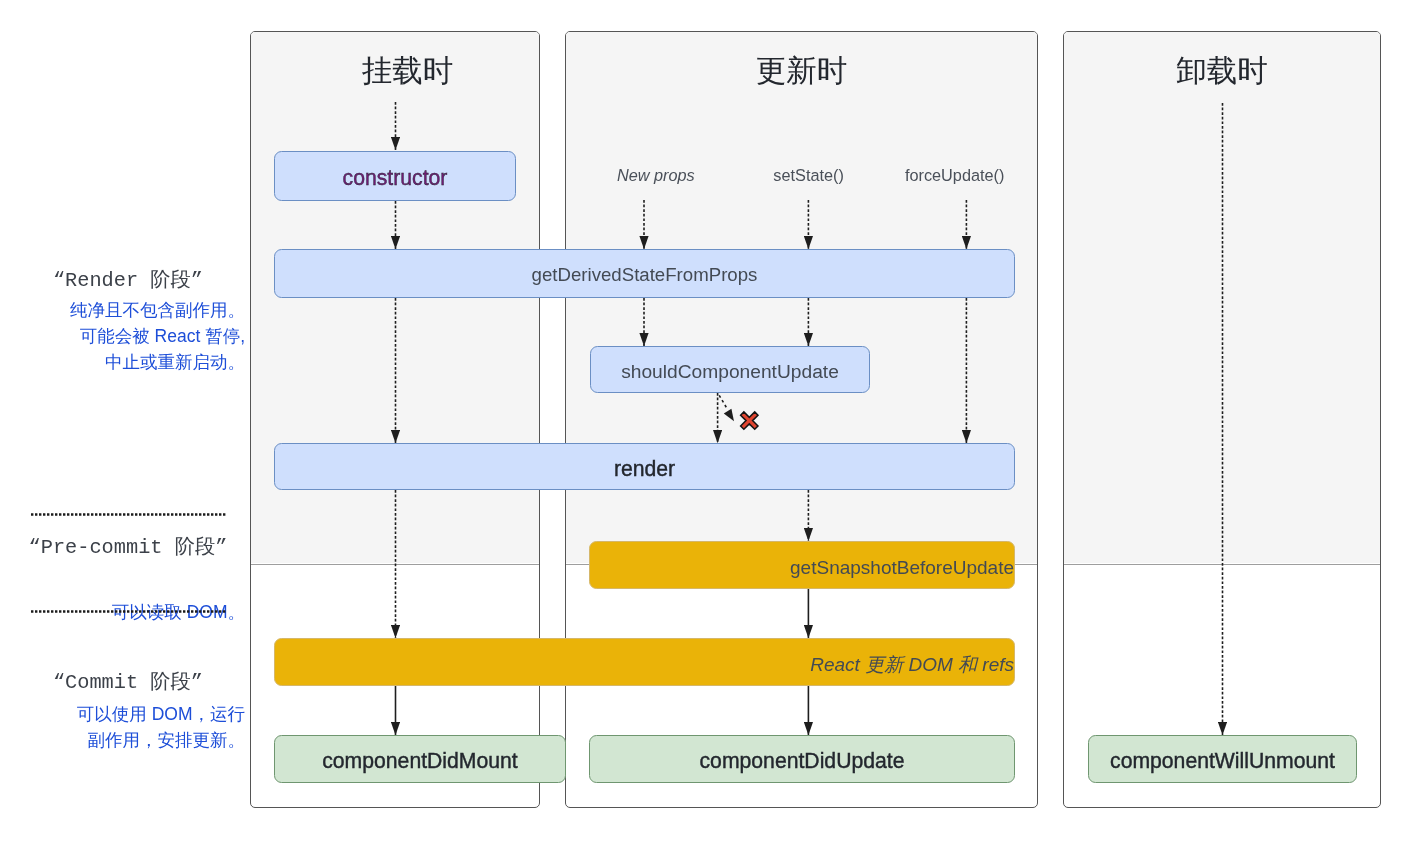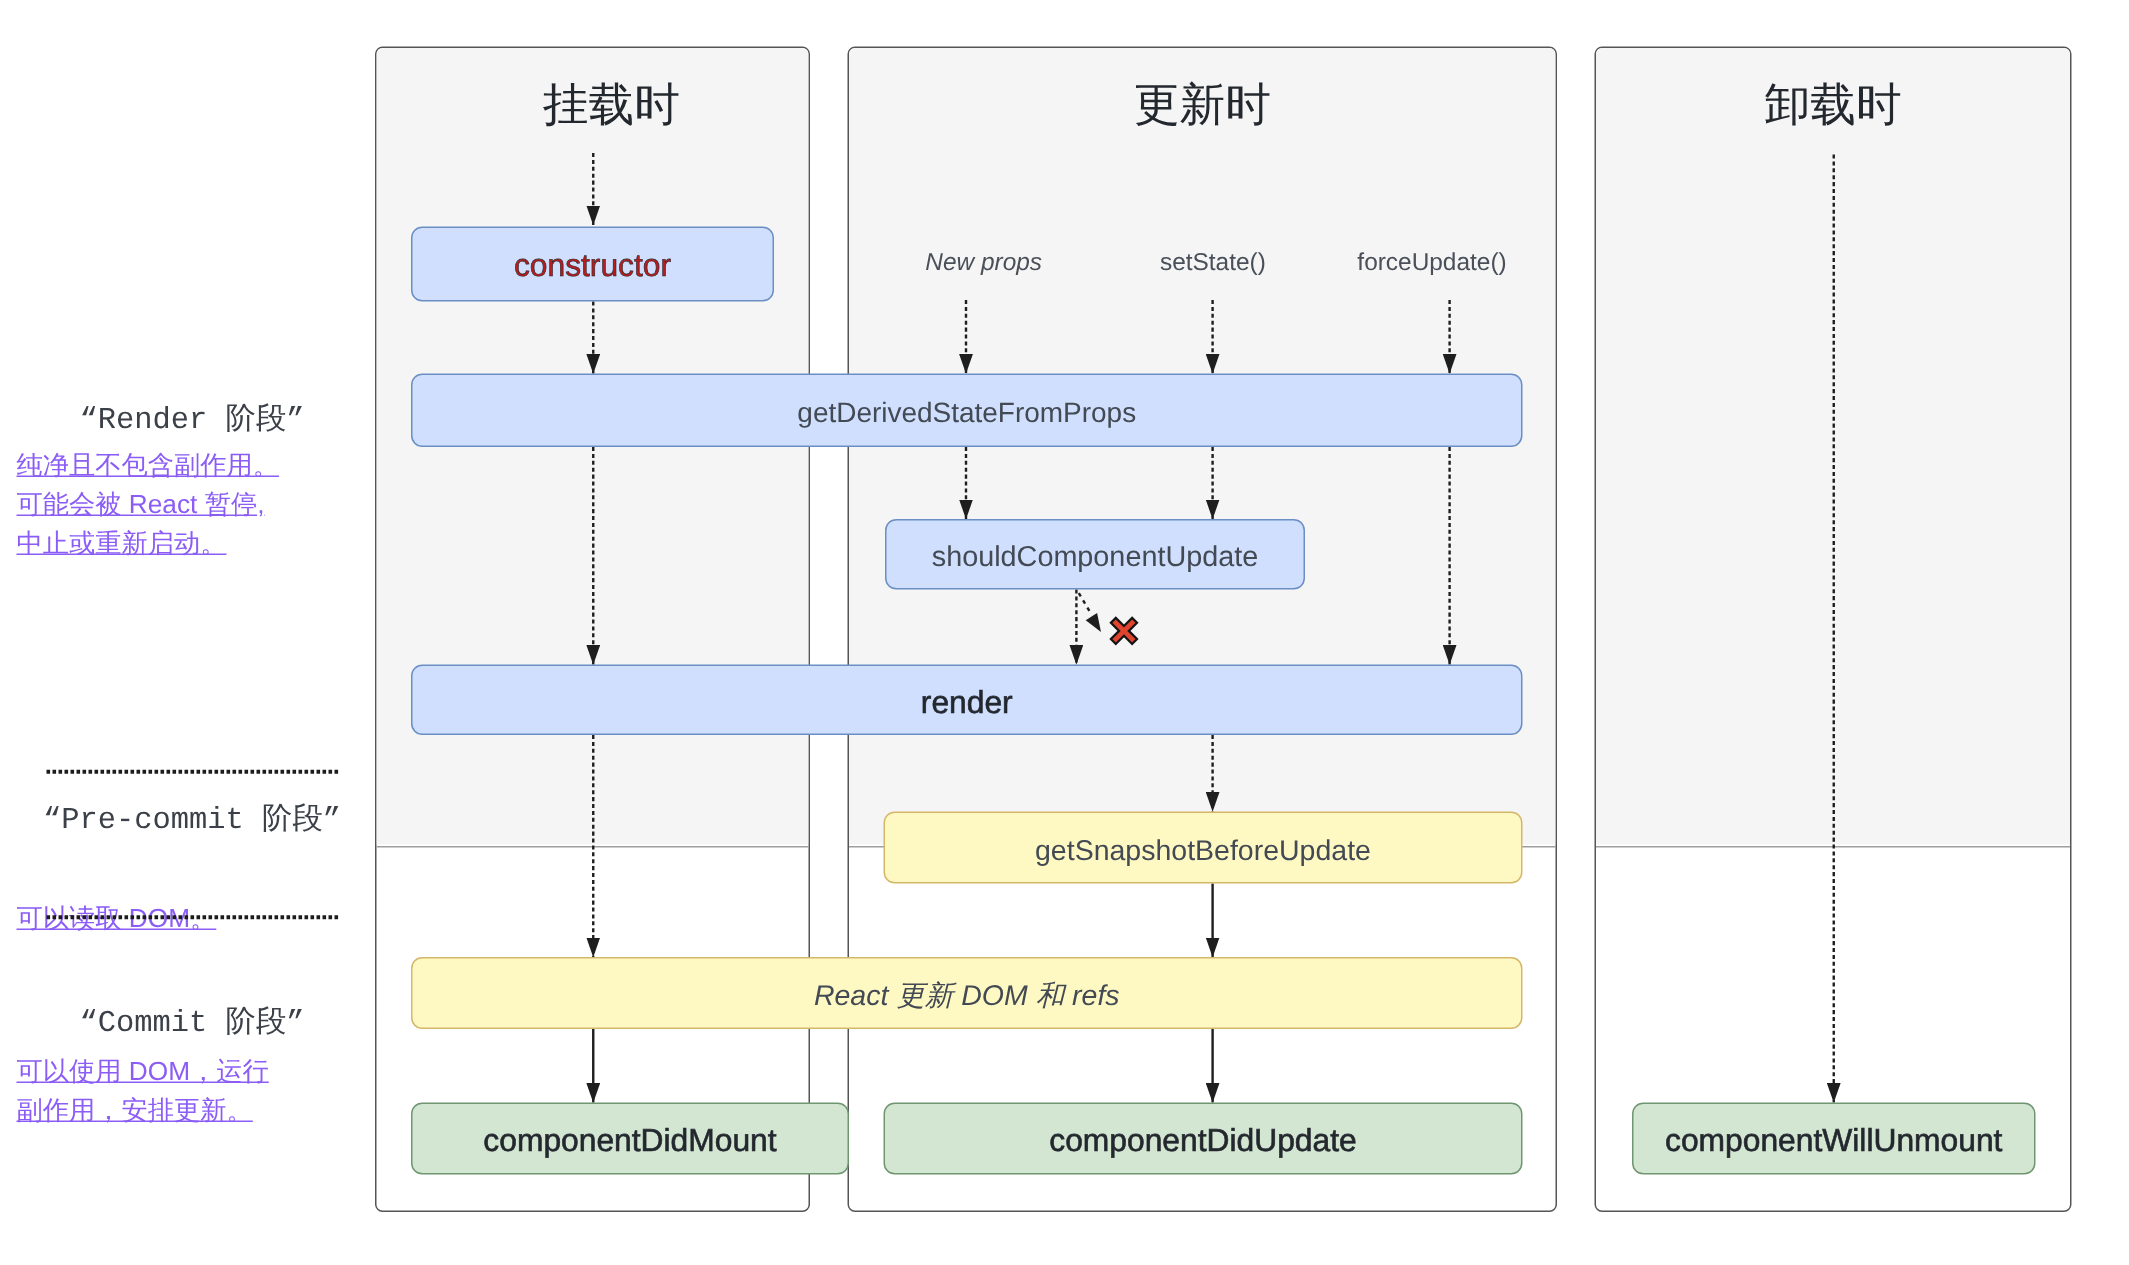--- a/index.html
+++ b/index.html
@@ -10,24 +10,24 @@
   #stage{position:relative;width:1419px;height:843px;background:#fff;}
   svg.layer{position:absolute;left:0;top:0;width:1419px;height:843px;pointer-events:none;}
   .panel{position:absolute;box-sizing:border-box;border:1px solid #555;border-radius:5px;background:#fff;overflow:hidden;}
   .phase-grey{position:absolute;background:#f5f5f5;}
   .hdivider{position:absolute;background:#9e9e9e;height:1px;}
   .ptitle{position:absolute;text-align:center;color:#23272e;font-size:30.5px;line-height:34px;white-space:nowrap;}
   .node{position:absolute;box-sizing:border-box;border-radius:7.5px;display:flex;align-items:center;justify-content:center;text-align:center;}
   .node .t{display:block;line-height:1;position:relative;top:2px;}
   .med{-webkit-text-stroke:0.4px #23272e;}
   .blue{background:#cfdffd;border:1px solid #6b8fc4;}
-  .yellow{background:#fef9c3;border:1px solid #d5b76a;}
+  .yellow{background:#eab308;border:1px solid #d5b76a;justify-content:flex-end;}
   .green{background:#d2e6d2;border:1px solid #6f9670;}
   .phase-title{position:absolute;text-align:center;color:#3c4149;font-size:20.3px;line-height:22px;white-space:nowrap;font-family:Liberation Mono, monospace;}
-  .phase-desc{position:absolute;text-align:left;color:#8b5cf6;font-size:17.5px;line-height:26px;text-decoration:underline;}
+  .phase-desc{position:absolute;text-align:right;color:#1d4ed8;font-size:17.5px;line-height:26px;}
   .trigger{position:absolute;text-align:center;color:#4a5059;font-size:16.3px;line-height:20px;white-space:nowrap;}
   .trigger.it{font-style:italic;}
 </style>
 </head>
 <body>
 
 <div id="stage">
 
   <div class="panel" style="left:250px;top:31px;width:290px;height:777px;">
     <div class="phase-grey" style="left:0;top:0;right:0;height:531px;"></div>
@@ -111,21 +111,21 @@
                L758.0,415.16 L754.74,411.9 L749.3,417.35 L743.86,411.9
                L740.6,415.16 L746.05,420.6 L740.6,426.04 L743.86,429.3 Z" fill="#e0442f" stroke="#141414" stroke-width="1.5" stroke-linejoin="miter"></path>
     </g>
 
     <g>
       <line x1="31" y1="514.5" x2="226" y2="514.5" stroke="#1c1c1c" stroke-width="2.6" stroke-dasharray="2.4 1.6" stroke-linecap="butt"></line>
       <line x1="31" y1="611.5" x2="226" y2="611.5" stroke="#1c1c1c" stroke-width="2.6" stroke-dasharray="2.4 1.6" stroke-linecap="butt"></line>
     </g>
   </svg>
 
-  <div class="node blue" style="left:274px;top:151px;width:242px;height:50px;font-size:21.2px;color:#b91c1c;">
+  <div class="node blue" style="left:274px;top:151px;width:242px;height:50px;font-size:21.2px;color:#701a75;">
     <span class="t med">constructor</span>
   </div>
 
   <div class="node blue" style="left:274px;top:249px;width:741px;height:49px;font-size:18.65px;color:#434a54;">
     <span class="t">getDerivedStateFromProps</span>
   </div>
 
   <div class="node blue" style="left:590px;top:346px;width:280px;height:47px;font-size:19.2px;color:#434a54;">
     <span class="t">shouldComponentUpdate</span>
   </div>

